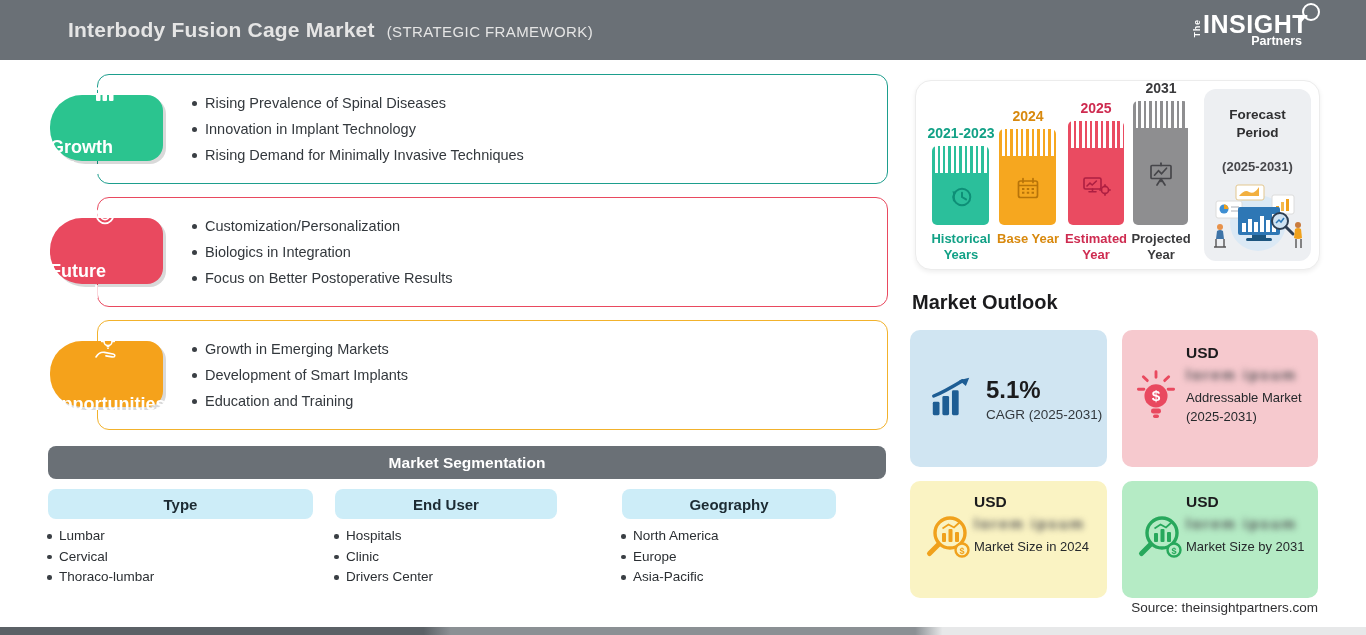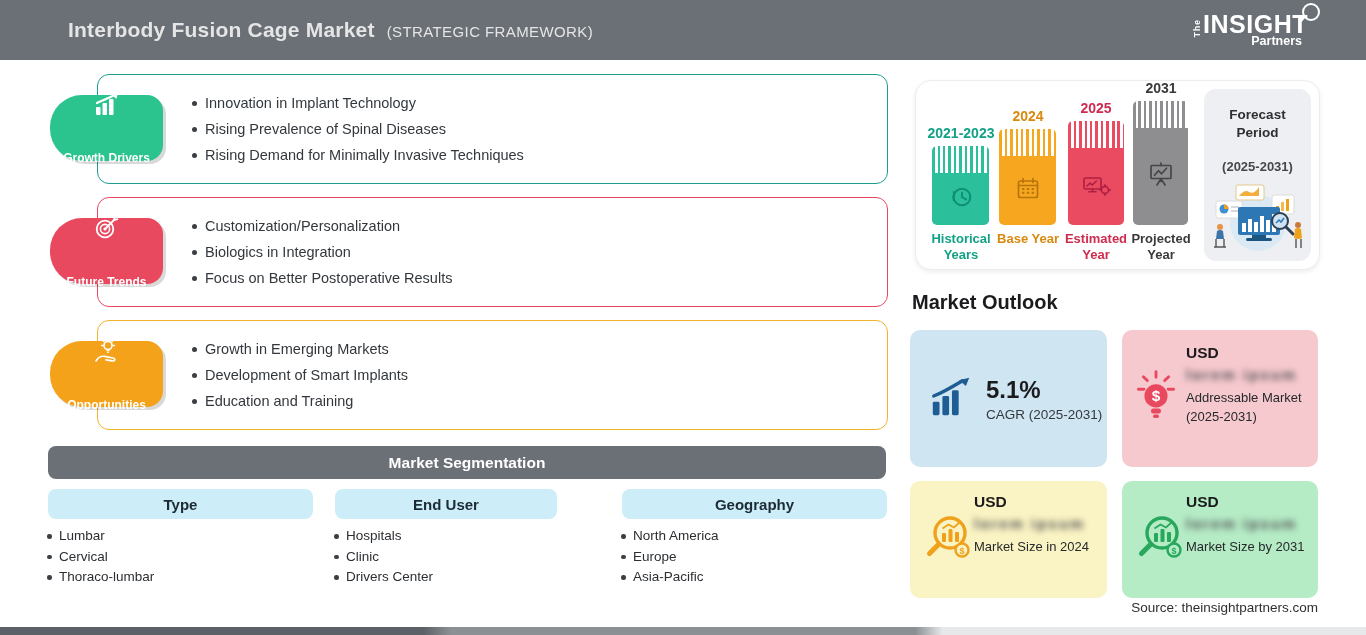--- a/index.html
+++ b/index.html
@@ -27,28 +27,28 @@
   .fw-1{top:74px;} .fw-2{top:197px;} .fw-3{top:320px;}
   .fw-box ul{list-style:none;margin:0;padding:0;position:absolute;left:107px;top:50%;
              transform:translateY(-50%);}
   .fw-box li{position:relative;font-size:14.5px;color:#33383d;margin:10px 0;padding-left:0;}
   .fw-box li::before{content:'';position:absolute;left:-13px;top:6px;width:5px;height:5px;
                      border-radius:50%;background:#3a3f44;}
   .badge{position:absolute;left:50px;width:113px;height:66px;background:var(--c);
          border-radius:32px 16px 16px 32px;box-shadow:3px 3px 0 rgba(0,0,0,.15);
          display:flex;flex-direction:column;align-items:center;justify-content:center;gap:1px;}
   .badge-1{top:95px;} .badge-2{top:218px;} .badge-3{top:341px;}
-  .badge-label{color:#fff;font-size:12px;font-weight:bold;margin-top:28px;}
+  .badge-label{color:#fff;font-size:18px;font-weight:bold;margin-top:28px;}
   
   .seg-title{position:absolute;left:48px;top:446px;width:838px;height:33px;border-radius:8px;
              display:flex;align-items:center;justify-content:center;color:#fff;
              font-size:15.5px;font-weight:bold;}
   .seg-head{position:absolute;top:489px;height:30px;border-radius:8px;display:flex;
             align-items:center;justify-content:center;font-size:15px;font-weight:bold;color:#1c2b33;}
-  .seg-head-1{left:48px;width:265px;} .seg-head-2{left:335px;width:222px;} .seg-head-3{left:622px;width:265px;}
+  .seg-head-1{left:48px;width:265px;} .seg-head-2{left:335px;width:222px;} .seg-head-3{left:622px;width:214px;}
   .seg-list{list-style:none;margin:0;padding:0;position:absolute;top:526px;}
   .seg-list-1{left:59px;} .seg-list-2{left:346px;} .seg-list-3{left:633px;}
   .seg-list li{position:relative;font-size:13.5px;color:#2b2f33;line-height:20.5px;}
   .seg-list li::before{content:'';position:absolute;left:-12px;top:8px;width:4.5px;height:4.5px;
                        border-radius:50%;background:#3a3f44;}
   
   .tl-panel{position:absolute;left:915px;top:80px;width:403px;height:188px;background:#fff;
             border:1px solid #ececec;border-radius:16px;box-shadow:0 2px 5px rgba(0,0,0,.07);}
   .tl-bar{position:absolute;bottom:44px;border-radius:5px;overflow:hidden;
           display:flex;flex-direction:column;}
@@ -104,22 +104,22 @@
       <span class="logo-the">The</span>
       <span class="logo-insight">INSIGHT</span>
       <span class="logo-lens"></span>
     </div>
     <div class="logo-partners">Partners</div>
   </div>
 </header>
 
 <div class="fw-box fw-1" style="--c: #1D9E8D;">
   <ul>
+    <li>Rising Prevalence of Spinal Diseases</li>
     <li>Innovation in Implant Technology</li>
-    <li>Rising Prevalence of Spinal Diseases</li>
     <li>Rising Demand for Minimally Invasive Techniques</li>
   </ul>
 </div>
 <div class="fw-box fw-2" style="--c: #E9495F;">
   <ul>
     <li>Customization/Personalization</li>
     <li>Biologics in Integration</li>
     <li>Focus on Better Postoperative Results</li>
   </ul>
 </div>

